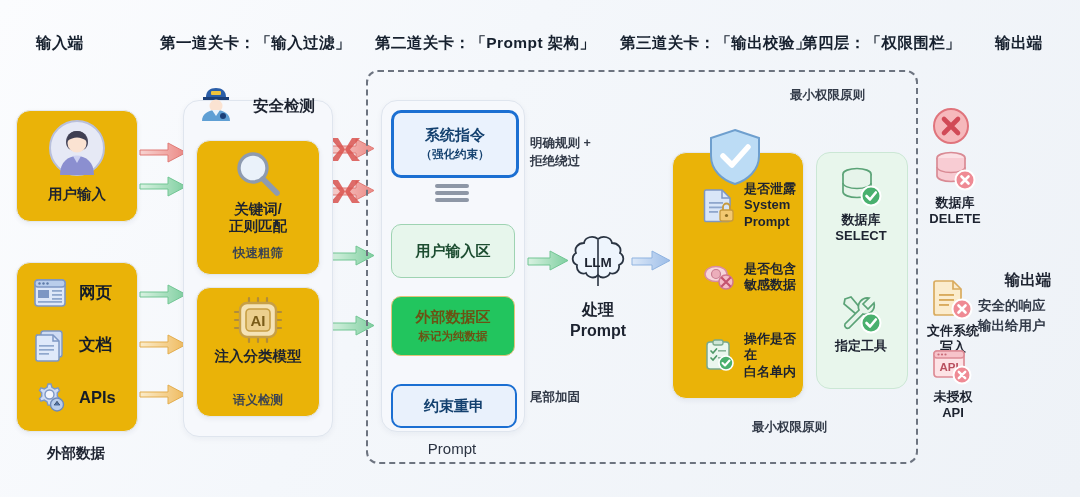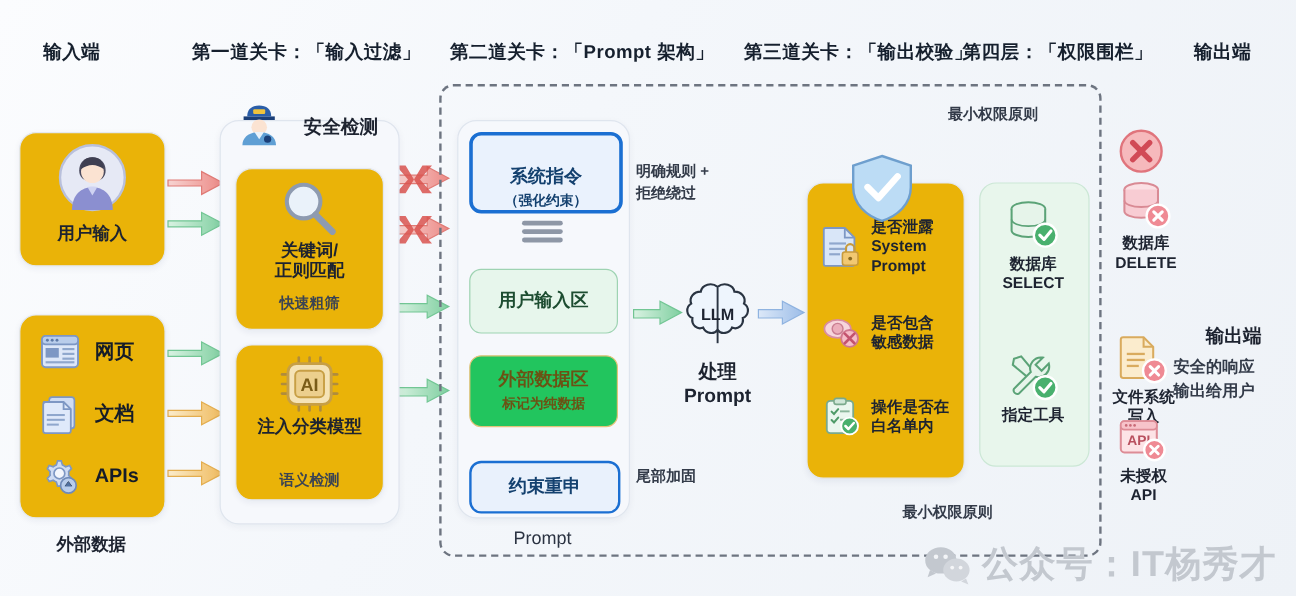--- a/index.html
+++ b/index.html
@@ -54,21 +54,21 @@
   .userblk .t1{color:#1d4d31;}
   .extblk{background:#22c55e;border:1.5px solid #e3c379;}
   .extblk .t1,.extblk .t2{color:#6b5214;}
   .cstrblk{background:#e9f1fc;border:2.5px solid #1b6fd2;}
   .cstrblk .t1{color:#14416f;}
 
   .eqmark{position:absolute;display:flex;flex-direction:column;gap:3px;align-items:center;}
   .eqmark i{display:block;width:34px;height:4px;background:#8e97a6;border-radius:2px;}
 
   
-  .vrow{position:absolute;display:flex;align-items:center;gap:9px;}
+  .vrow{position:absolute;display:flex;align-items:center;gap:9px;margin-left:18px;}
   .vrow .vtxt{font-size:13px;font-weight:bold;color:#1d2330;line-height:1.25;white-space:pre-line;}
 
   
   .permcol{
     position:absolute;background:#e8f6ec;border:1px solid #cbe7d5;border-radius:14px;
   }
   .pitem{position:absolute;text-align:center;}
   .pitem .ptxt{font-size:13px;font-weight:bold;color:#1d2330;line-height:1.2;margin-top:2px;white-space:pre-line;}
 
   .ditem{position:absolute;text-align:center;}
@@ -266,21 +266,21 @@
       <text x="25" y="30" font-size="15" font-weight="bold" fill="#7a5c18" text-anchor="middle" font-family="Liberation Sans, sans-serif">AI</text>
     </svg>
     <div class="cap" style="left:0;top:60px;width:122px;line-height:1.2;white-space:pre-line;">注入分类模型</div>
     <div class="cap sub" style="left:0;top:104px;width:122px;">语义检测</div>
   </div>
 
   <div class="dashed-box" style="left:366px;top:70px;width:548px;height:390px;"></div>
 
   <div class="panel" style="left:381px;top:100px;width:142px;height:330px;"></div>
 
-  <div class="pblock sysblk" style="left:391px;top:110px;width:122px;height:62px;justify-content:flex-end;">
+  <div class="pblock sysblk" style="left:391px;top:110px;width:122px;height:62px;">
     <div class="t1">系统指令</div>
     <div class="t2">（强化约束）</div>
   </div>
 
   <div class="eqmark" style="left:435px;top:184px;">
     <i></i>
       <i></i>
       <i></i>
   </div>
 
@@ -432,27 +432,14 @@
       <path d="M27.8 23.8 L34.2 30.2 M34.2 23.8 L27.8 30.2" stroke="#ffffff" stroke-width="2.4" stroke-linecap="round"></path>
     </svg>
     <div class="dtxt">未授权
 API</div>
   </div>
 
   <div class="cap" style="left:978px;top:270px;width:100px;font-size:15.5px;">输出端</div>
   <div class="note note-b" style="left:978px;top:296px;width:104px;font-size:13.5px;text-align:left;">安全的响应
 输出给用户</div>
 
-  <div class="watermark">
-    <svg width="40" height="34">
-      <ellipse cx="14" cy="13" rx="13" ry="11" fill="#c3c8cf"></ellipse>
-      <path d="M5 21 l-2 6 l7 -3 z" fill="#c3c8cf"></path>
-      <circle cx="10" cy="10" r="1.9" fill="#f2f4f7"></circle>
-      <circle cx="18" cy="10" r="1.9" fill="#f2f4f7"></circle>
-      <ellipse cx="27" cy="21" rx="11" ry="9.5" fill="#d2d6dc"></ellipse>
-      <path d="M35 28 l2 5 l-6 -2.5 z" fill="#d2d6dc"></path>
-      <circle cx="23.5" cy="19" r="1.6" fill="#f5f6f8"></circle>
-      <circle cx="30.5" cy="19" r="1.6" fill="#f5f6f8"></circle>
-    </svg>
-    <span>公众号：IT杨秀才</span>
-  </div>
 
 </div>
 
 </body></html>

